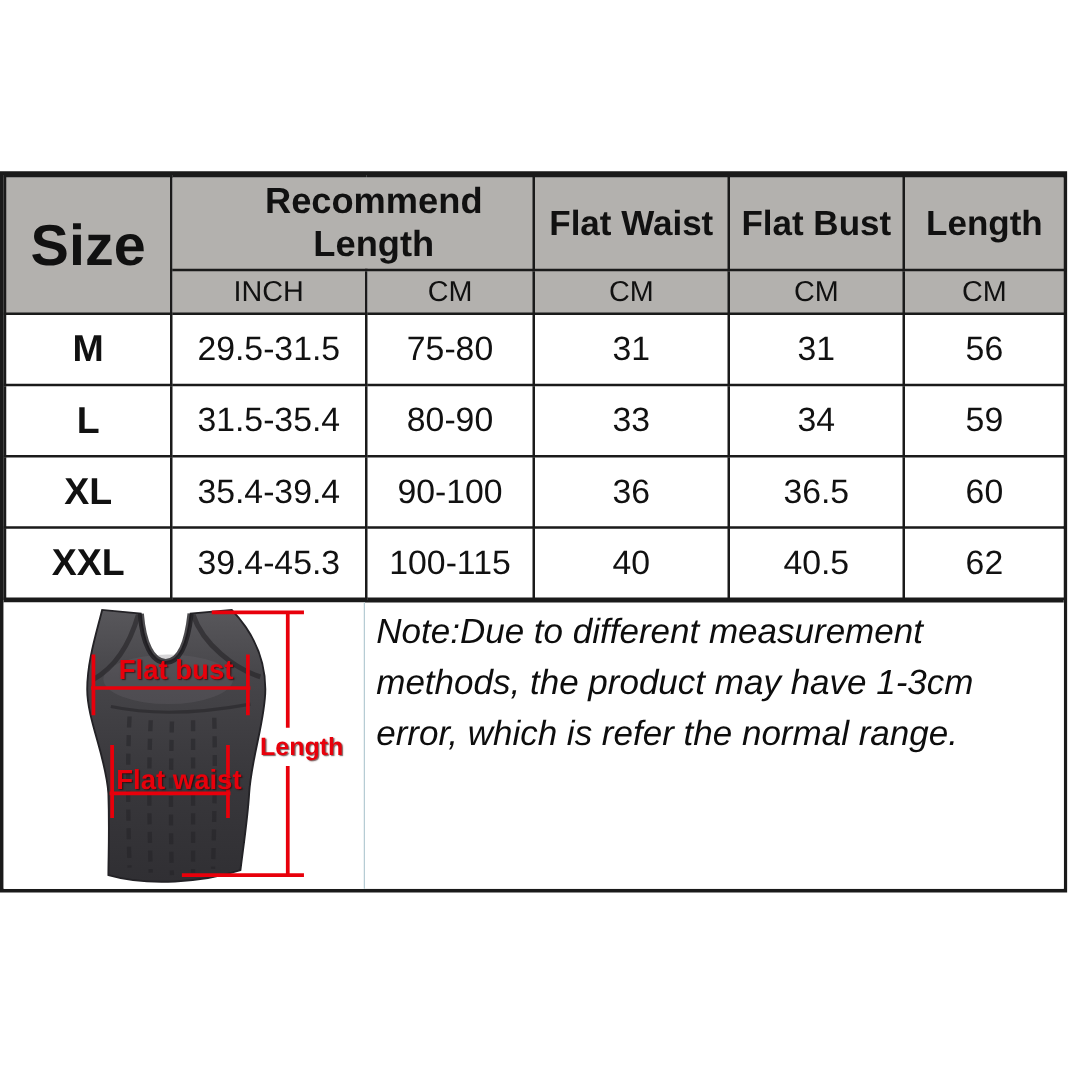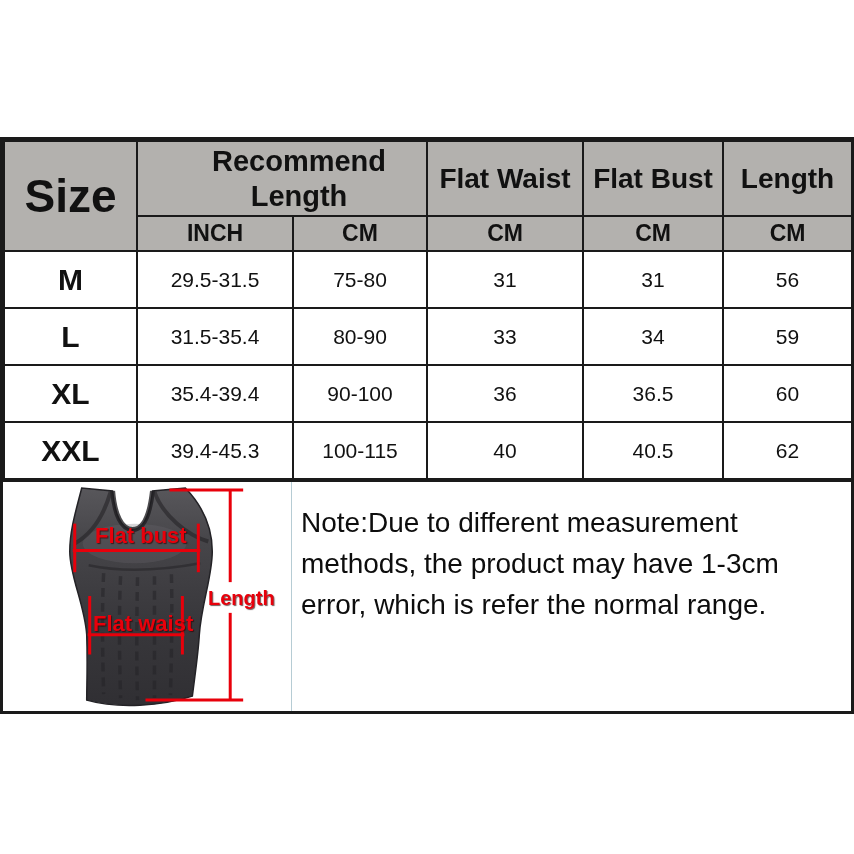--- a/index.html
+++ b/index.html
@@ -40,23 +40,23 @@
     padding:0;
     overflow:hidden;
   }
   tr.h1 th, tr.h2 th{ background:var(--header-bg); }
   tr.h1{ height:75px; }
   tr.h2{ height:35px; }
   tr.datarow{ height:57px; }
   th.size-head{ font-size:46px; font-weight:bold; letter-spacing:0px; }
   .two-line{ font-size:29px; font-weight:bold; line-height:35px;padding-left:34px; }
   th.flat-head{ font-size:28px; font-weight:bold; }
-  tr.h2 th{ font-size:23px; font-weight:bold; }
+  tr.h2 th{ font-size:23px; font-weight:normal; }
   td.size-cell{ font-size:30px; font-weight:bold; }
-  td.val-cell{ font-size:21px; font-weight:normal; }
+  td.val-cell{ font-size:27px; font-weight:normal; }
 
   .bottom-section{
     display:flex;
     border-top:2px solid var(--table-border);
     height:231px;
     background:#fff;
   }
   .vest-cell{
     position:relative;
     width:289px;
@@ -71,21 +71,22 @@
     font-weight:bold;
     text-shadow:1px 1px 1px rgba(45,0,0,0.65);
     white-space:nowrap;
     line-height:1;
   }
   .lbl-bust{ left:92px; top:43px; font-size:22px; }
   .lbl-waist{ left:90px; top:131px; font-size:22px; }
   .lbl-length{ left:205px; top:106px; font-size:20px; }
   .note-cell{
     flex:1 1 auto;
-    padding:20px 4px 0 9px;
+    padding:2px 4px 0 9px;
+    font-style:italic;
   }
   .note-line{
     font-size:28px;
     line-height:41px;
     white-space:nowrap;
     color:#0d0d0d;
   }
 </style>
 </head>
 <body>

